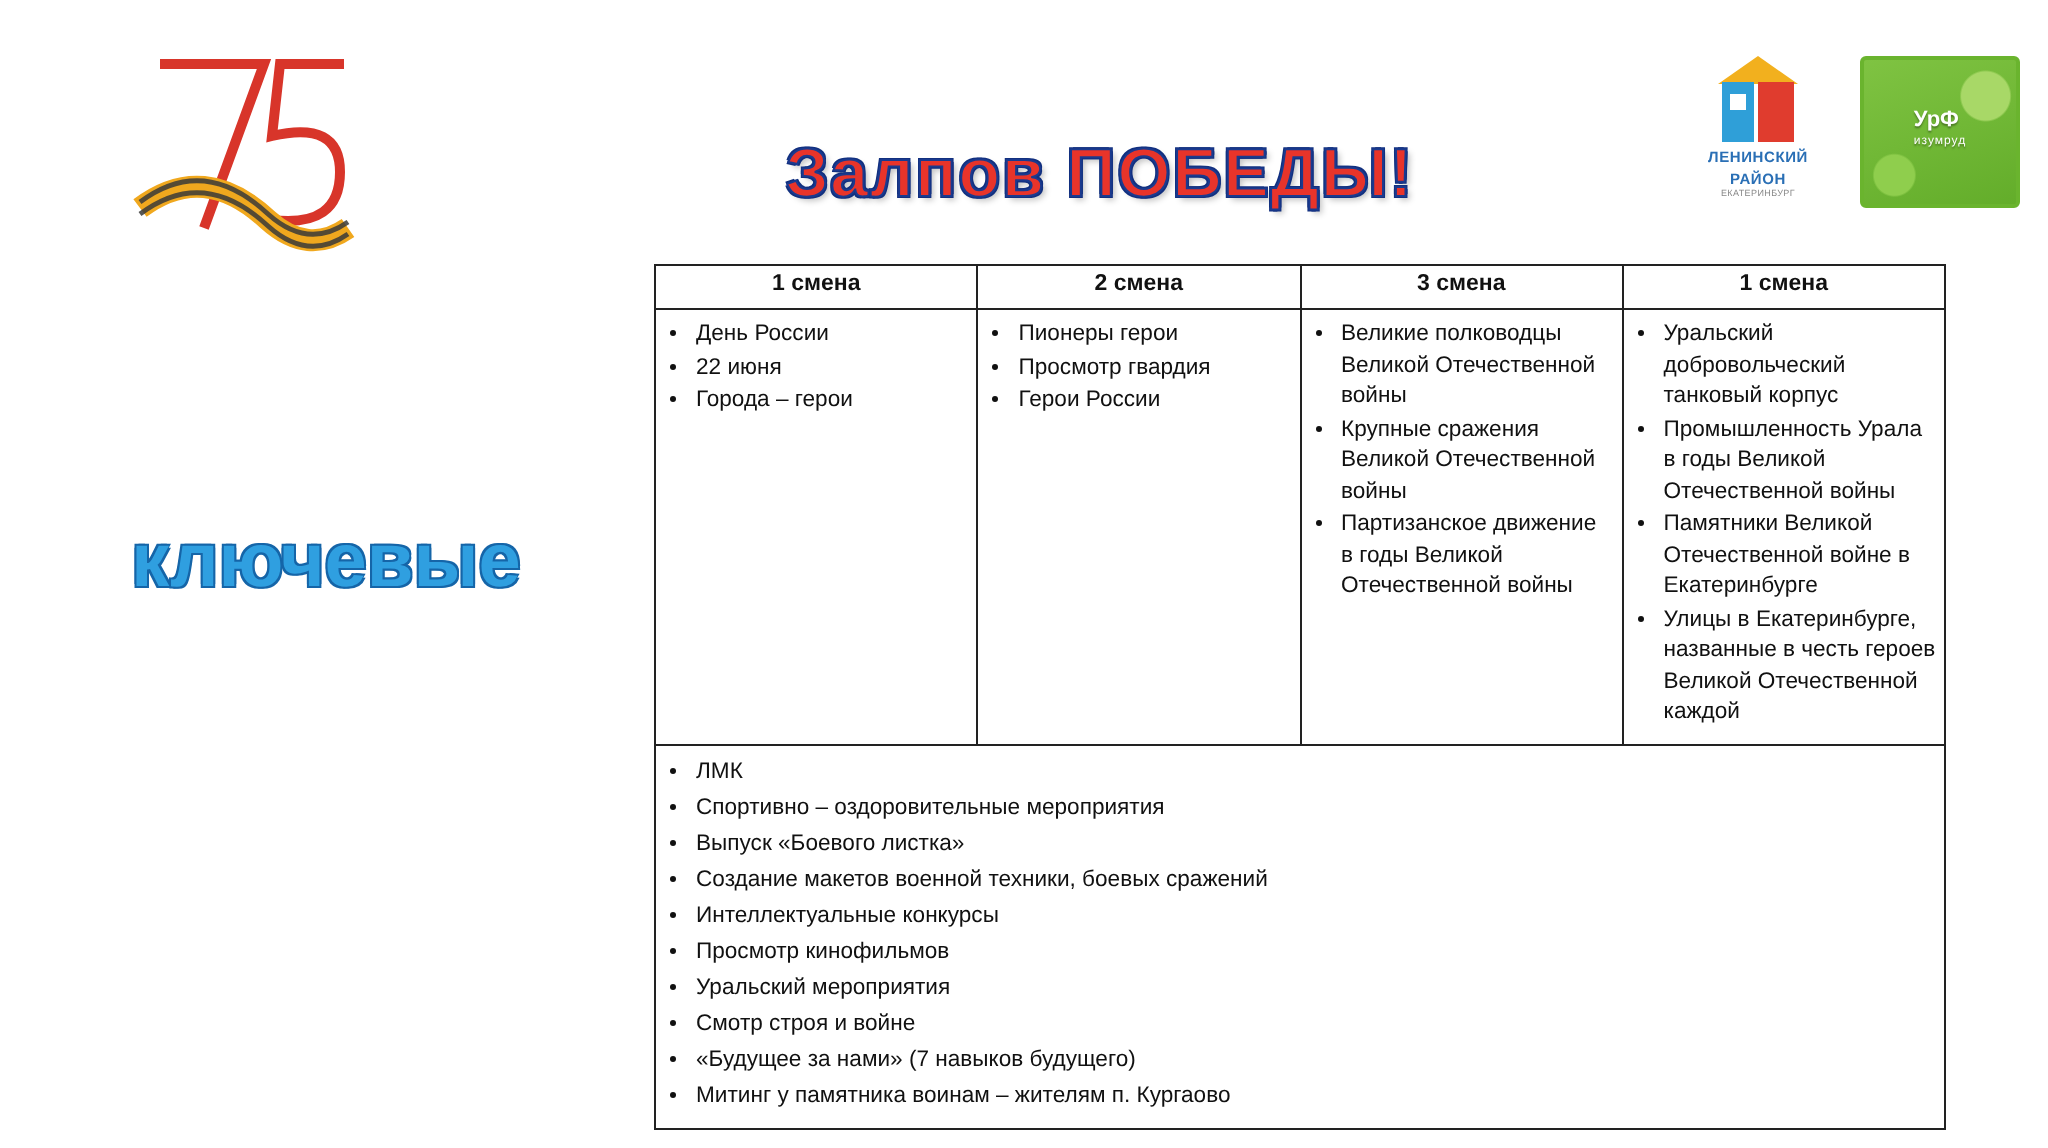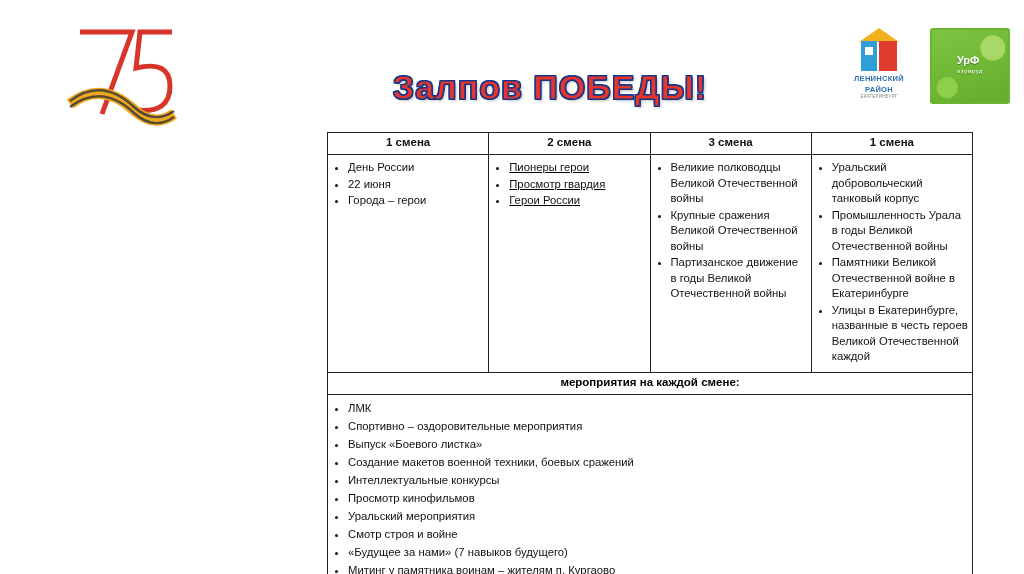--- a/index.html
+++ b/index.html
@@ -180,21 +180,21 @@
     padding-left: 16px;
     list-style: disc;
   }
   ul.bul li {
     font-size: 11.3px;
     line-height: 15.5px;
     color: #111;
     margin-bottom: 1px;
   }
   td.c1 { width: 140px; }
-  td.c2 { width: 133px; text-decoration: underline; }
+  td.c2 { width: 133px; }
   td.c3 { width: 160px; }
   td.c4 { width: 213px; }
 
   .events-hdr {
     text-align: center;
     font-size: 11.5px;
     font-weight: bold;
     padding: 3px 2px;
   }
   .events-cell {
@@ -240,20 +240,21 @@
 </div>
 
 <div class="logo-urfo">
   <div class="badge">
     <span>УрФ</span>
     <small>изумруд</small>
   </div>
 </div>
 
 <div class="side-heading">
+  <div>ключевые</div>
 </div>
 
 <div class="tbl-wrap">
   <table class="grid">
     <thead>
       <tr>
         <th class="hdr">1 смена</th>
         <th class="hdr">2 смена</th>
         <th class="hdr">3 смена</th>
         <th class="hdr">1 смена</th>
@@ -285,23 +286,20 @@
         <td class="c4">
           <ul class="bul">
             <li>Уральский добровольческий танковый корпус</li>
             <li>Промышленность Урала в годы Великой Отечественной войны</li>
             <li>Памятники Великой Отечественной войне в Екатеринбурге</li>
             <li>Улицы в Екатеринбурге, названные в честь героев Великой Отечественной каждой</li>
           </ul>
         </td>
       </tr>
       <tr>
-        <td class="events-hdr" colspan="4">мероприятия на каждой смене:</td>
-      </tr>
-      <tr>
         <td class="events-cell" colspan="4">
           <ul class="bul">
             <li>ЛМК</li>
             <li>Спортивно – оздоровительные мероприятия</li>
             <li>Выпуск «Боевого листка»</li>
             <li>Создание макетов военной техники, боевых сражений</li>
             <li>Интеллектуальные конкурсы</li>
             <li>Просмотр кинофильмов</li>
             <li>Уральский мероприятия</li>
             <li>Смотр строя и войне</li>

